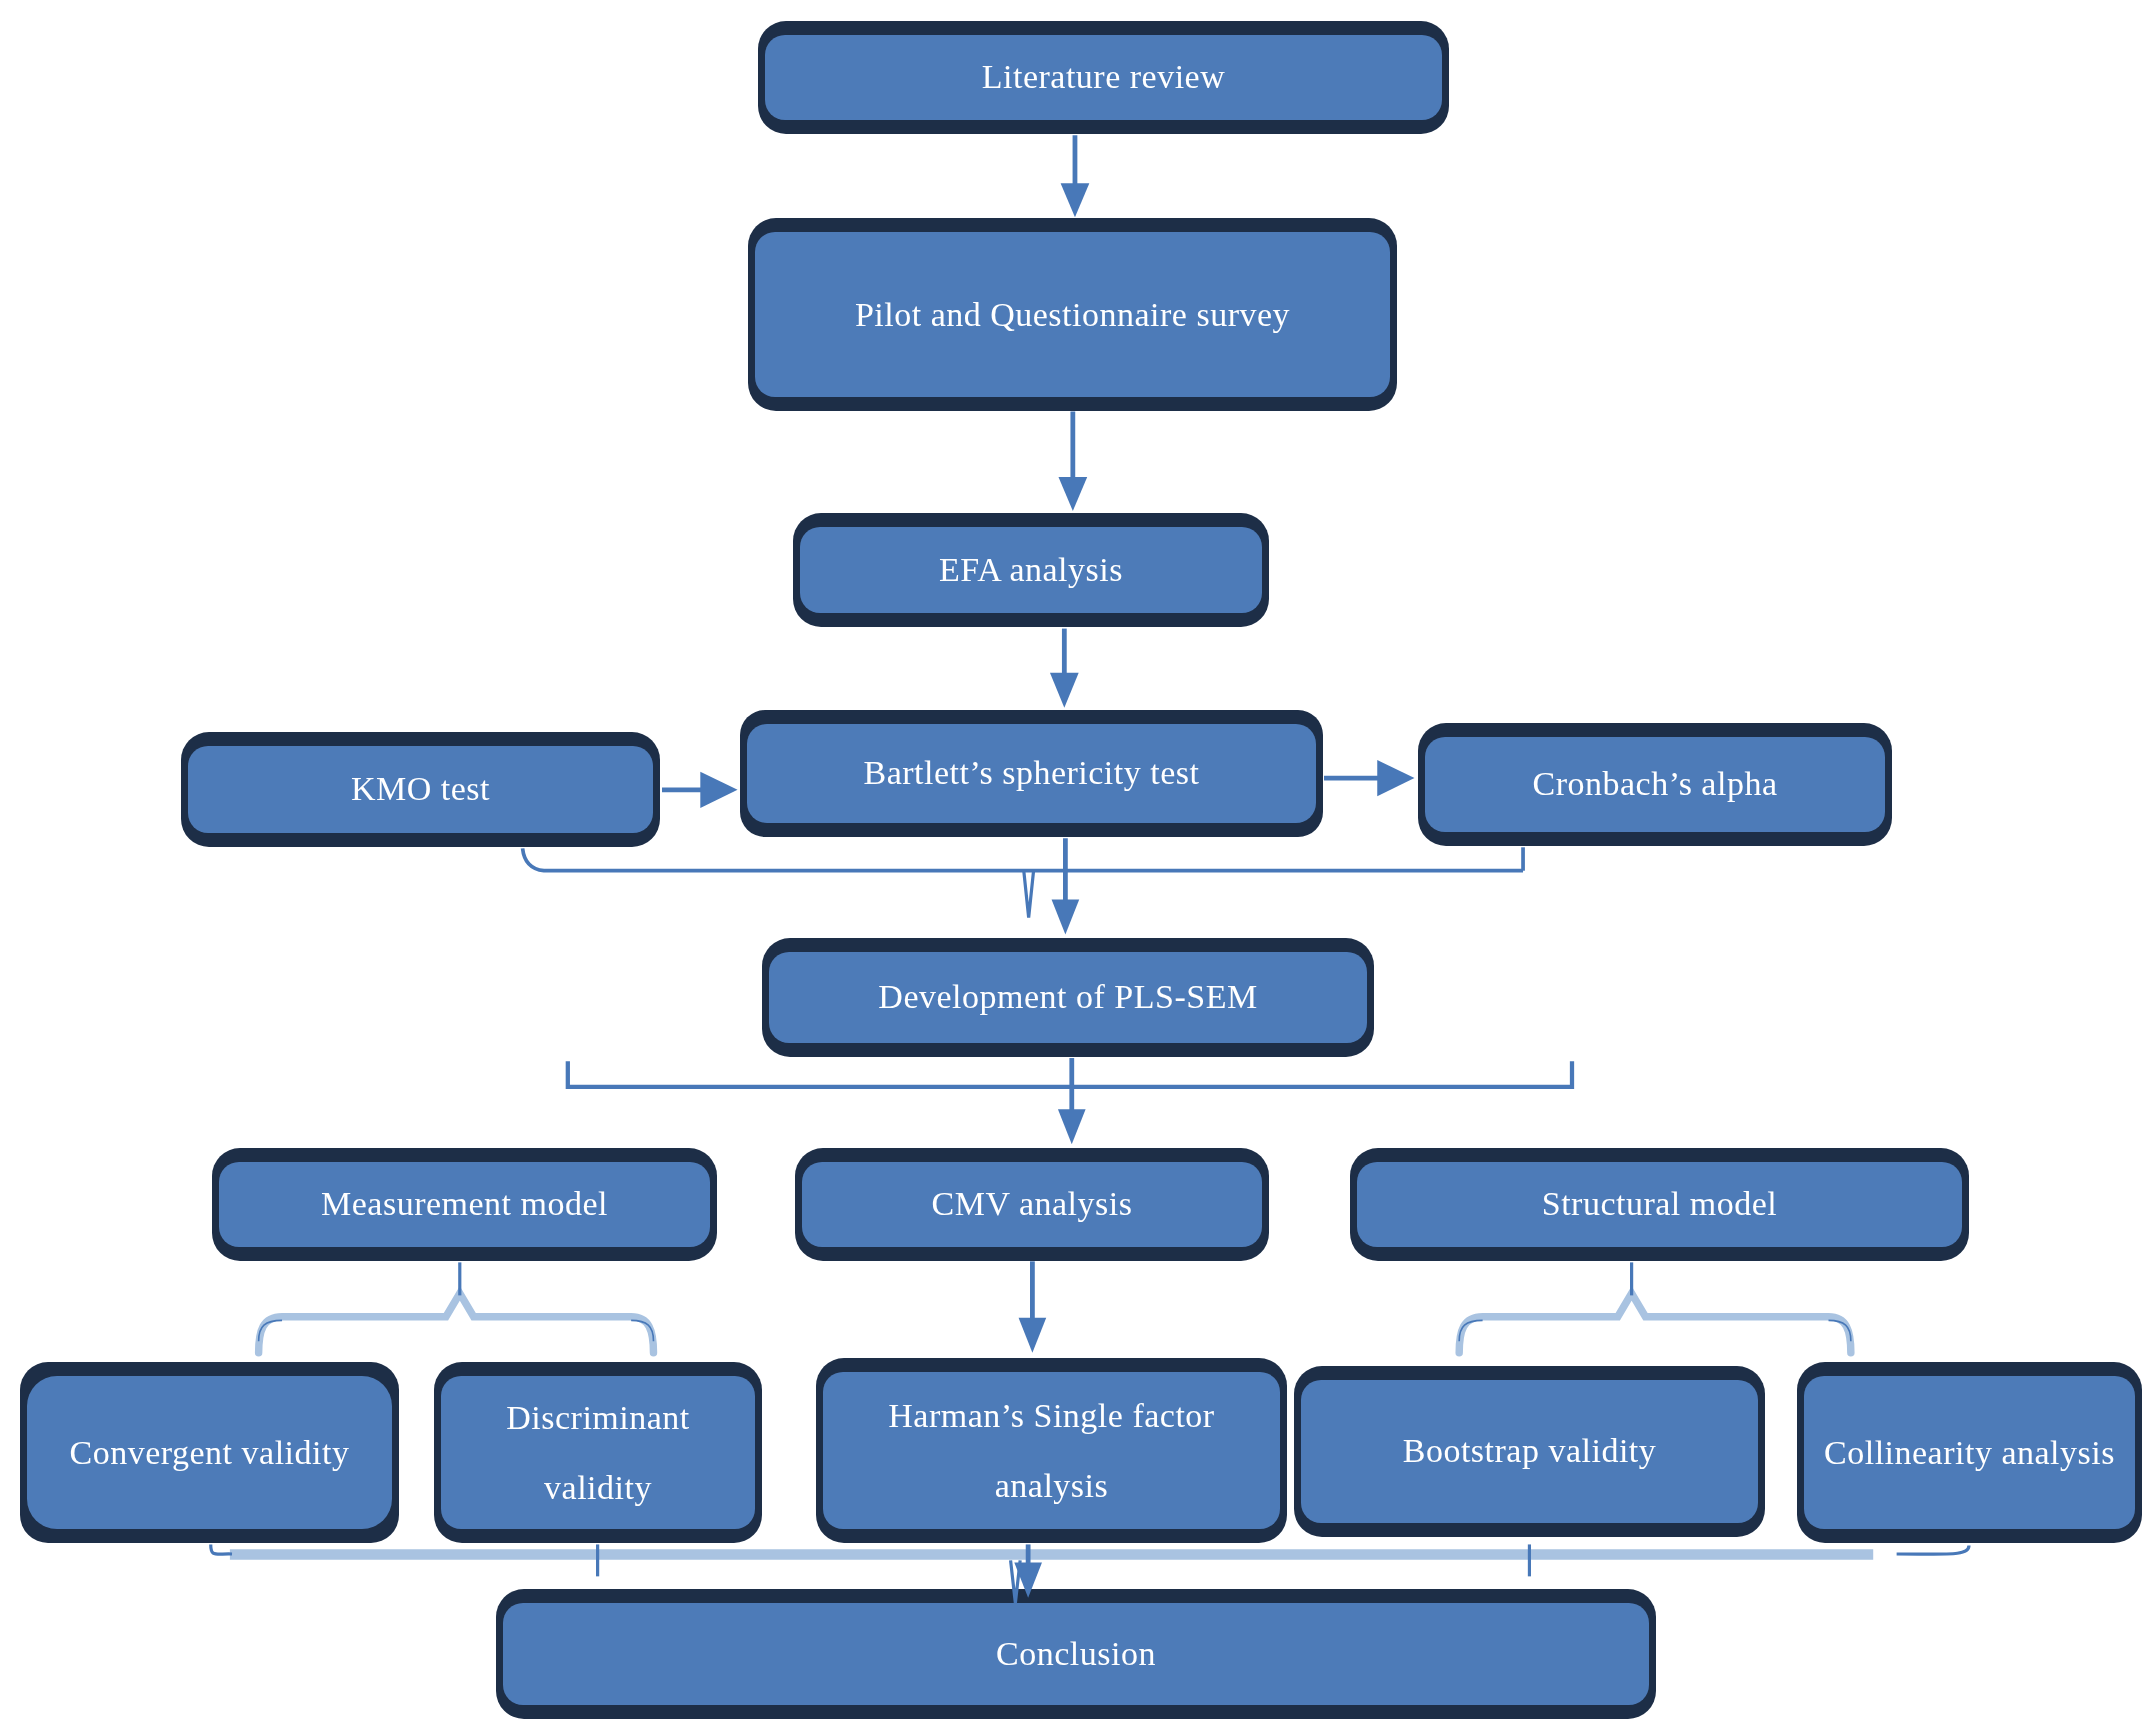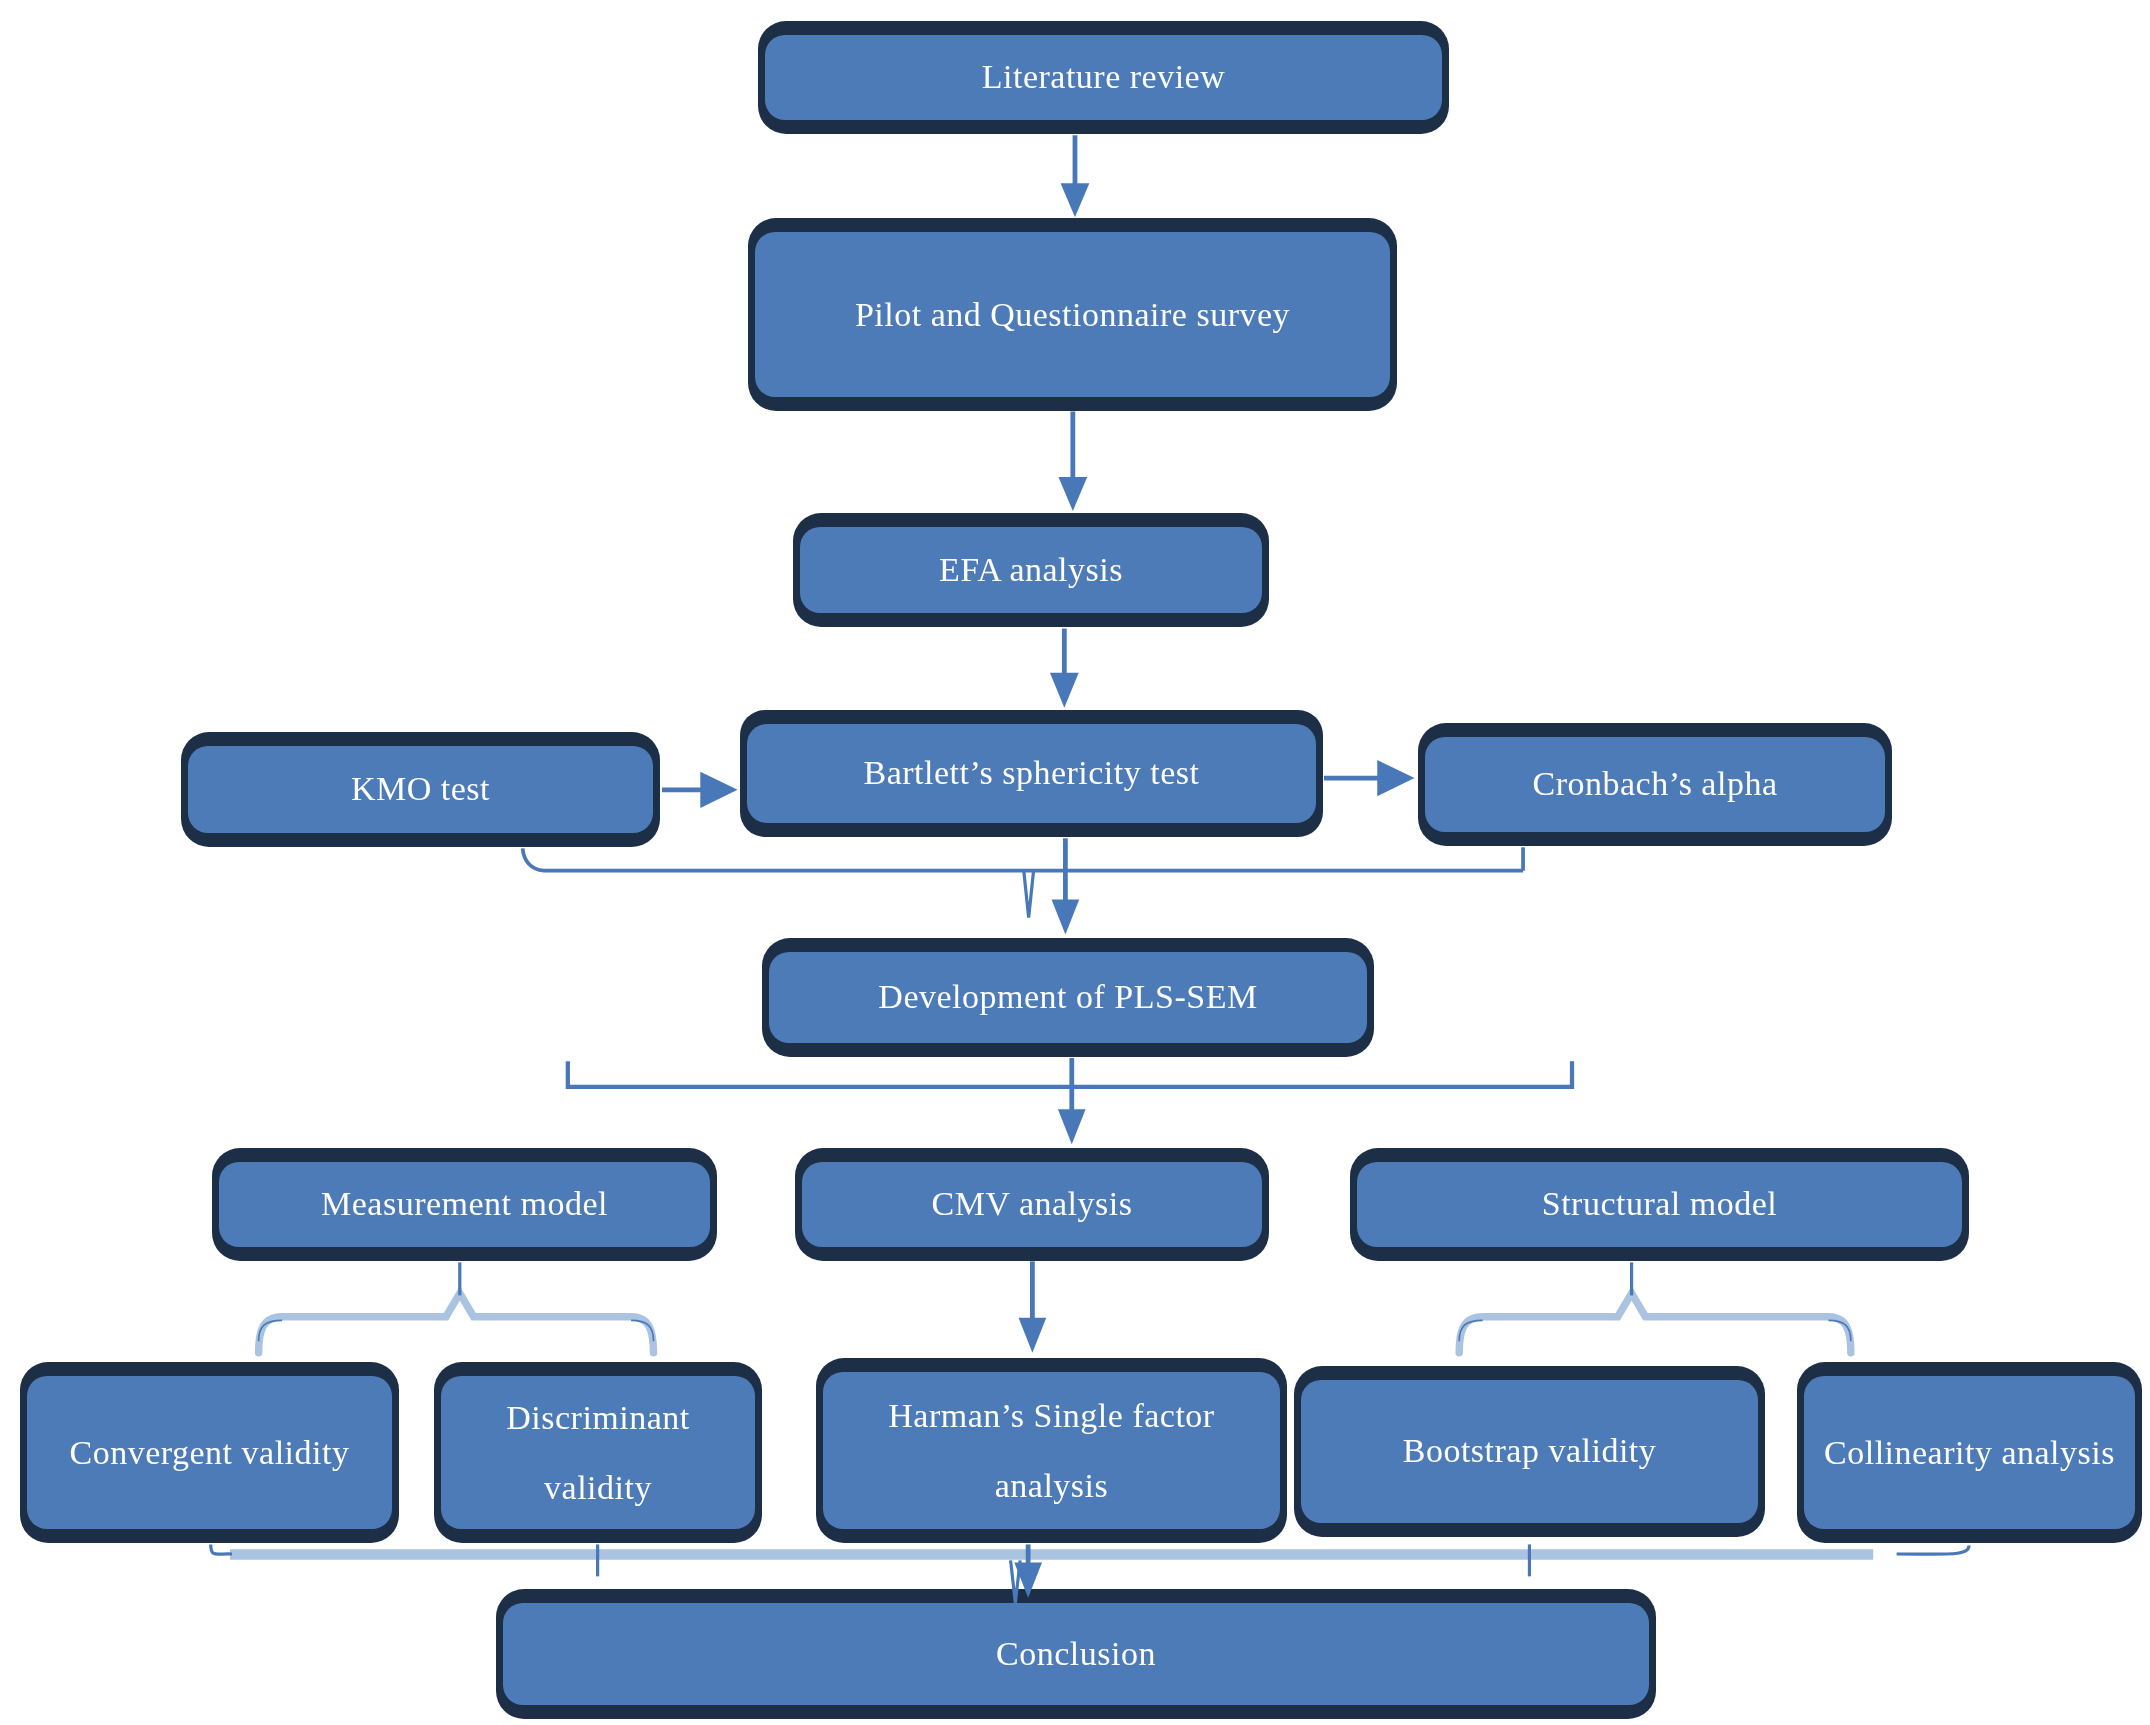--- a/index.html
+++ b/index.html
@@ -42,21 +42,21 @@
   #n-pilot .inner {padding:0 94px;}
   #n-efa          {left:793px;top:513px; width:476px; height:114px;}
   #n-kmo          {left:181px; top:732px;width:479px; height:115px;}
   #n-bartlett     {left:740px;top:710px;width:583px;height:127px;border-radius:25px;}
   #n-cronbach     {left:1418px;top:723px;width:474px; height:123px;}
   #n-development  {left:762px;top:938px;width:612px;height:119px;}
   #n-measurement  {left:212px; top:1148px;width:505px; height:113px;}
   #n-cmv          {left:795px;top:1148px;width:474px; height:113px;}
   #n-structural   {left:1322px;top:1148px;width:619px;height:113px;margin-left:28px;}
   #n-convergent   {left:20px;  top:1362px;width:379px; height:181px;}
-  #n-convergent .inner{padding:0 9px;}
+  #n-convergent .inner{padding:0 9px;border-radius:30px;}
   #n-discriminant {left:434px; top:1362px;width:328px; height:181px;}
   #n-discriminant .inner{padding:0 17px;}
   #n-harman       {left:793px;top:1358px;width:471px; height:185px;margin-left:23px;}
   #n-harman .inner{padding:0 65px;}
   #n-bootstrap    {left:1294px;top:1366px;width:471px; height:171px;}
   #n-collinearity {left:1797px;top:1362px;width:345px; height:181px;}
   #n-collinearity .inner{padding:0 17px;}
   #n-conclusion   {left:496px; top:1589px;width:1152px;height:130px;padding-left:8px;}
 </style>
 </head>

